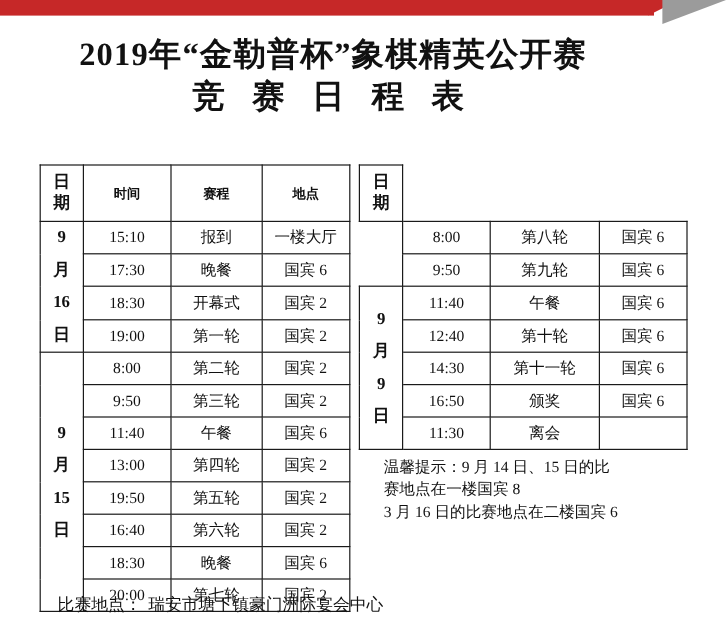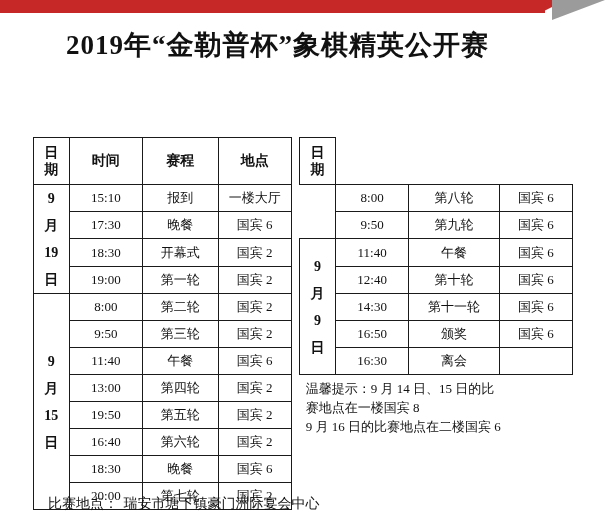--- a/index.html
+++ b/index.html
@@ -76,21 +76,21 @@
     text-align: center;
     vertical-align: middle;
     font-size: 13px;
     height: 26px;
     padding: 0;
     font-family: "Liberation Serif", serif;
     color: #111111;
   }
   .schedule td.head {
     font-weight: bold;
-    font-size: 14px;
+    font-size: 11px;
     height: 46px;
   }
   .schedule td.head-date {
     font-weight: bold;
     font-size: 14px;
     height: 46px;
     line-height: 17px;
   }
   .schedule td.daycell {
     font-weight: bold;
@@ -103,20 +103,21 @@
   .schedule td.note {
     border: none;
     text-align: left;
     padding-left: 6px;
     font-size: 13px;
     line-height: 19px;
     vertical-align: top;
   }
   .note-inner {
     padding-top: 4px;
+    margin-left: 14px;
   }
   .note-line { white-space: nowrap; }
   .footer {
     position: absolute;
     left: 48px;
     top: 495px;
     font-size: 14px;
     font-family: "Liberation Serif", serif;
   }
   .footer .label { margin-right: 2px; }
@@ -126,20 +127,21 @@
 <body>
 
 <div class="top-bar">
   <div class="red-block"></div>
   <div class="red-slope"></div>
   <div class="grey-slope"></div>
 </div>
 
 <div class="title-wrap">
   <div class="title-line1">2019年“金勒普杯”象棋精英公开赛</div>
+  <div class="title-line2">竞 赛 日 程 表</div>
 </div>
 
 <table class="schedule">
   <colgroup>
     <col style="width:34px">
     <col style="width:70px">
     <col style="width:72px">
     <col style="width:70px">
     <col style="width:8px">
     <col style="width:34px">
@@ -164,21 +166,21 @@
       </td>
       <td class="noborder"></td>
       <td class="noborder"></td>
       <td class="noborder"></td>
     </tr>
 
     <tr>
       <td class="daycell" rowspan="4">
         <div>9</div>
         <div>月</div>
-        <div>19</div>
+        <div>16</div>
         <div>日</div>
       </td>
       <td>15:10</td>
       <td>报到</td>
       <td>一楼大厅</td>
       <td class="spacer-col"></td>
       <td class="noborder" rowspan="2"></td>
       <td>8:00</td>
       <td>第八轮</td>
       <td>国宾 6</td>
@@ -244,35 +246,35 @@
       <td>16:50</td>
       <td>颁奖</td>
       <td>国宾 6</td>
     </tr>
 
     <tr>
       <td>11:40</td>
       <td>午餐</td>
       <td>国宾 6</td>
       <td class="spacer-col"></td>
-      <td>16:30</td>
+      <td>11:30</td>
       <td>离会</td>
       <td></td>
     </tr>
 
     <tr>
       <td>13:00</td>
       <td>第四轮</td>
       <td>国宾 2</td>
       <td class="spacer-col"></td>
       <td class="note" colspan="4" rowspan="5">
         <div class="note-inner">
           <div class="note-line">温馨提示：9 月 14 日、15 日的比</div>
           <div class="note-line">赛地点在一楼国宾 8</div>
-          <div class="note-line">9 月 16 日的比赛地点在二楼国宾 6</div>
+          <div class="note-line">3 月 16 日的比赛地点在二楼国宾 6</div>
         </div>
       </td>
     </tr>
 
     <tr>
       <td>19:50</td>
       <td>第五轮</td>
       <td>国宾 2</td>
       <td class="spacer-col"></td>
     </tr>

